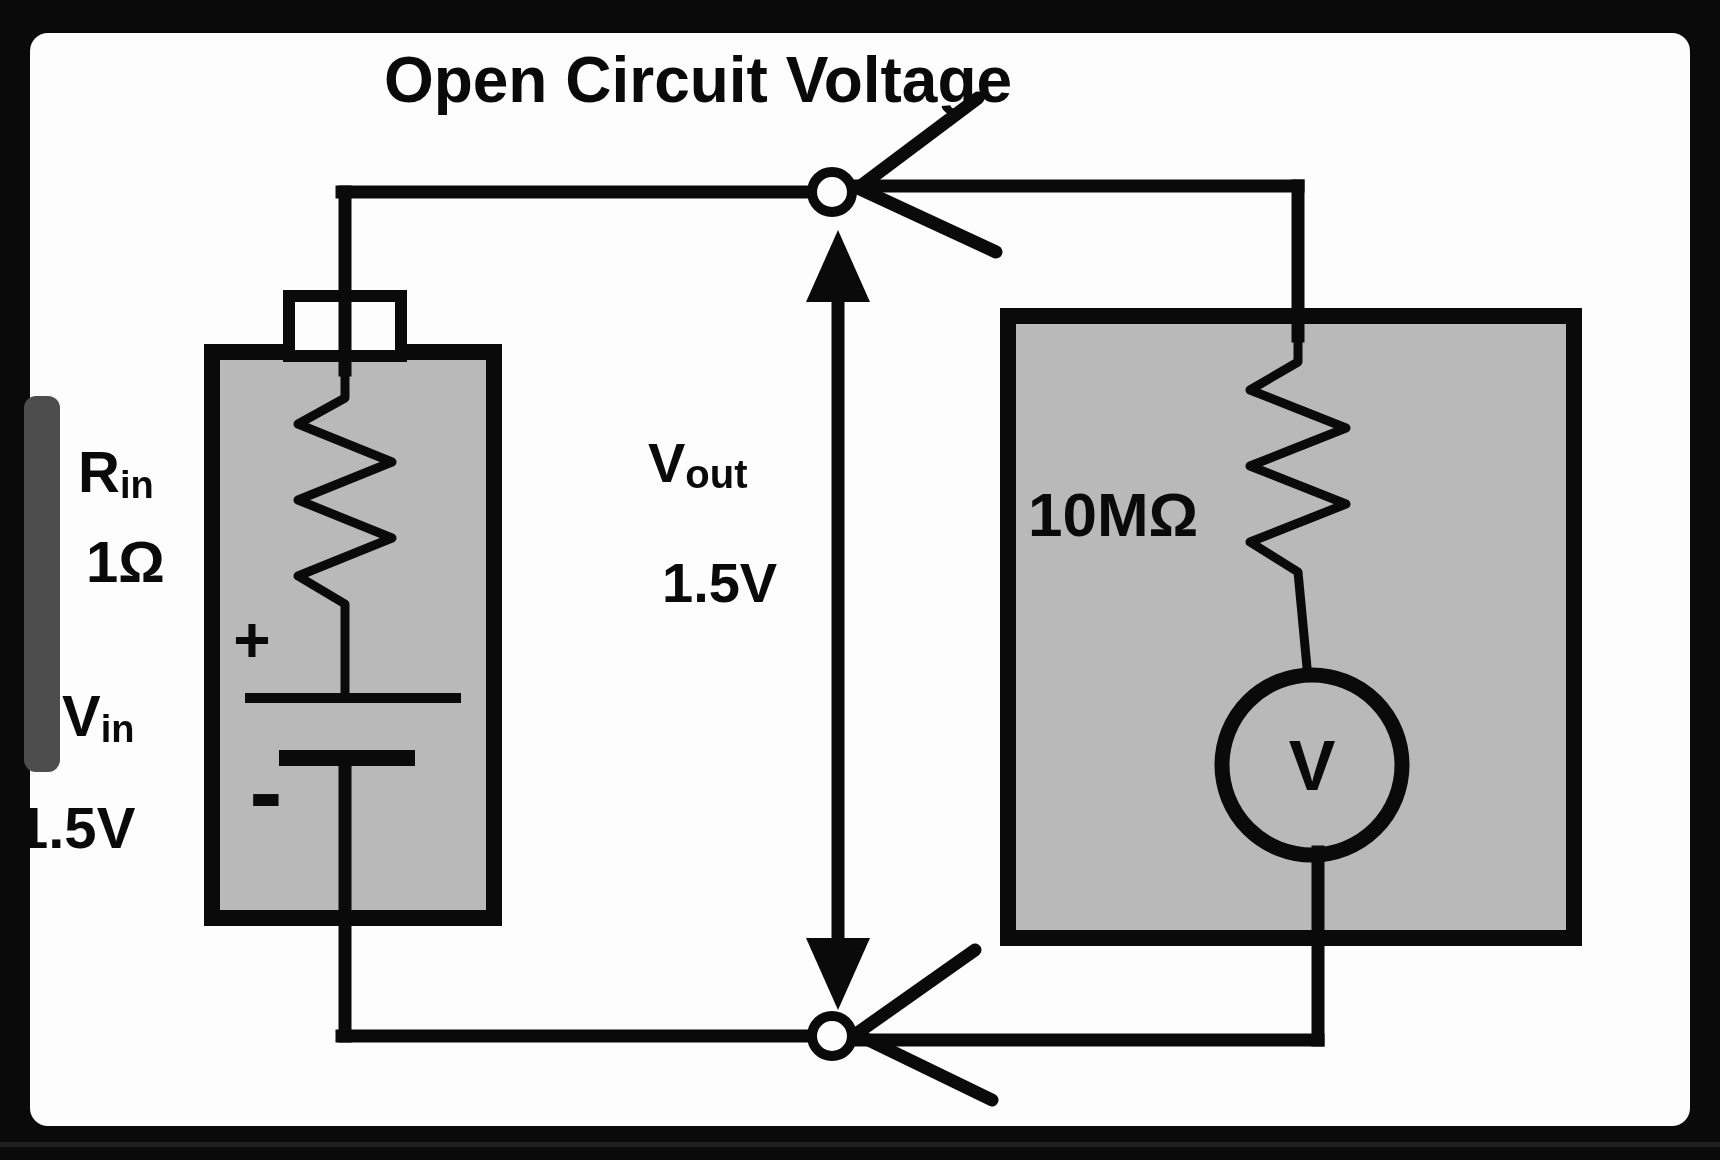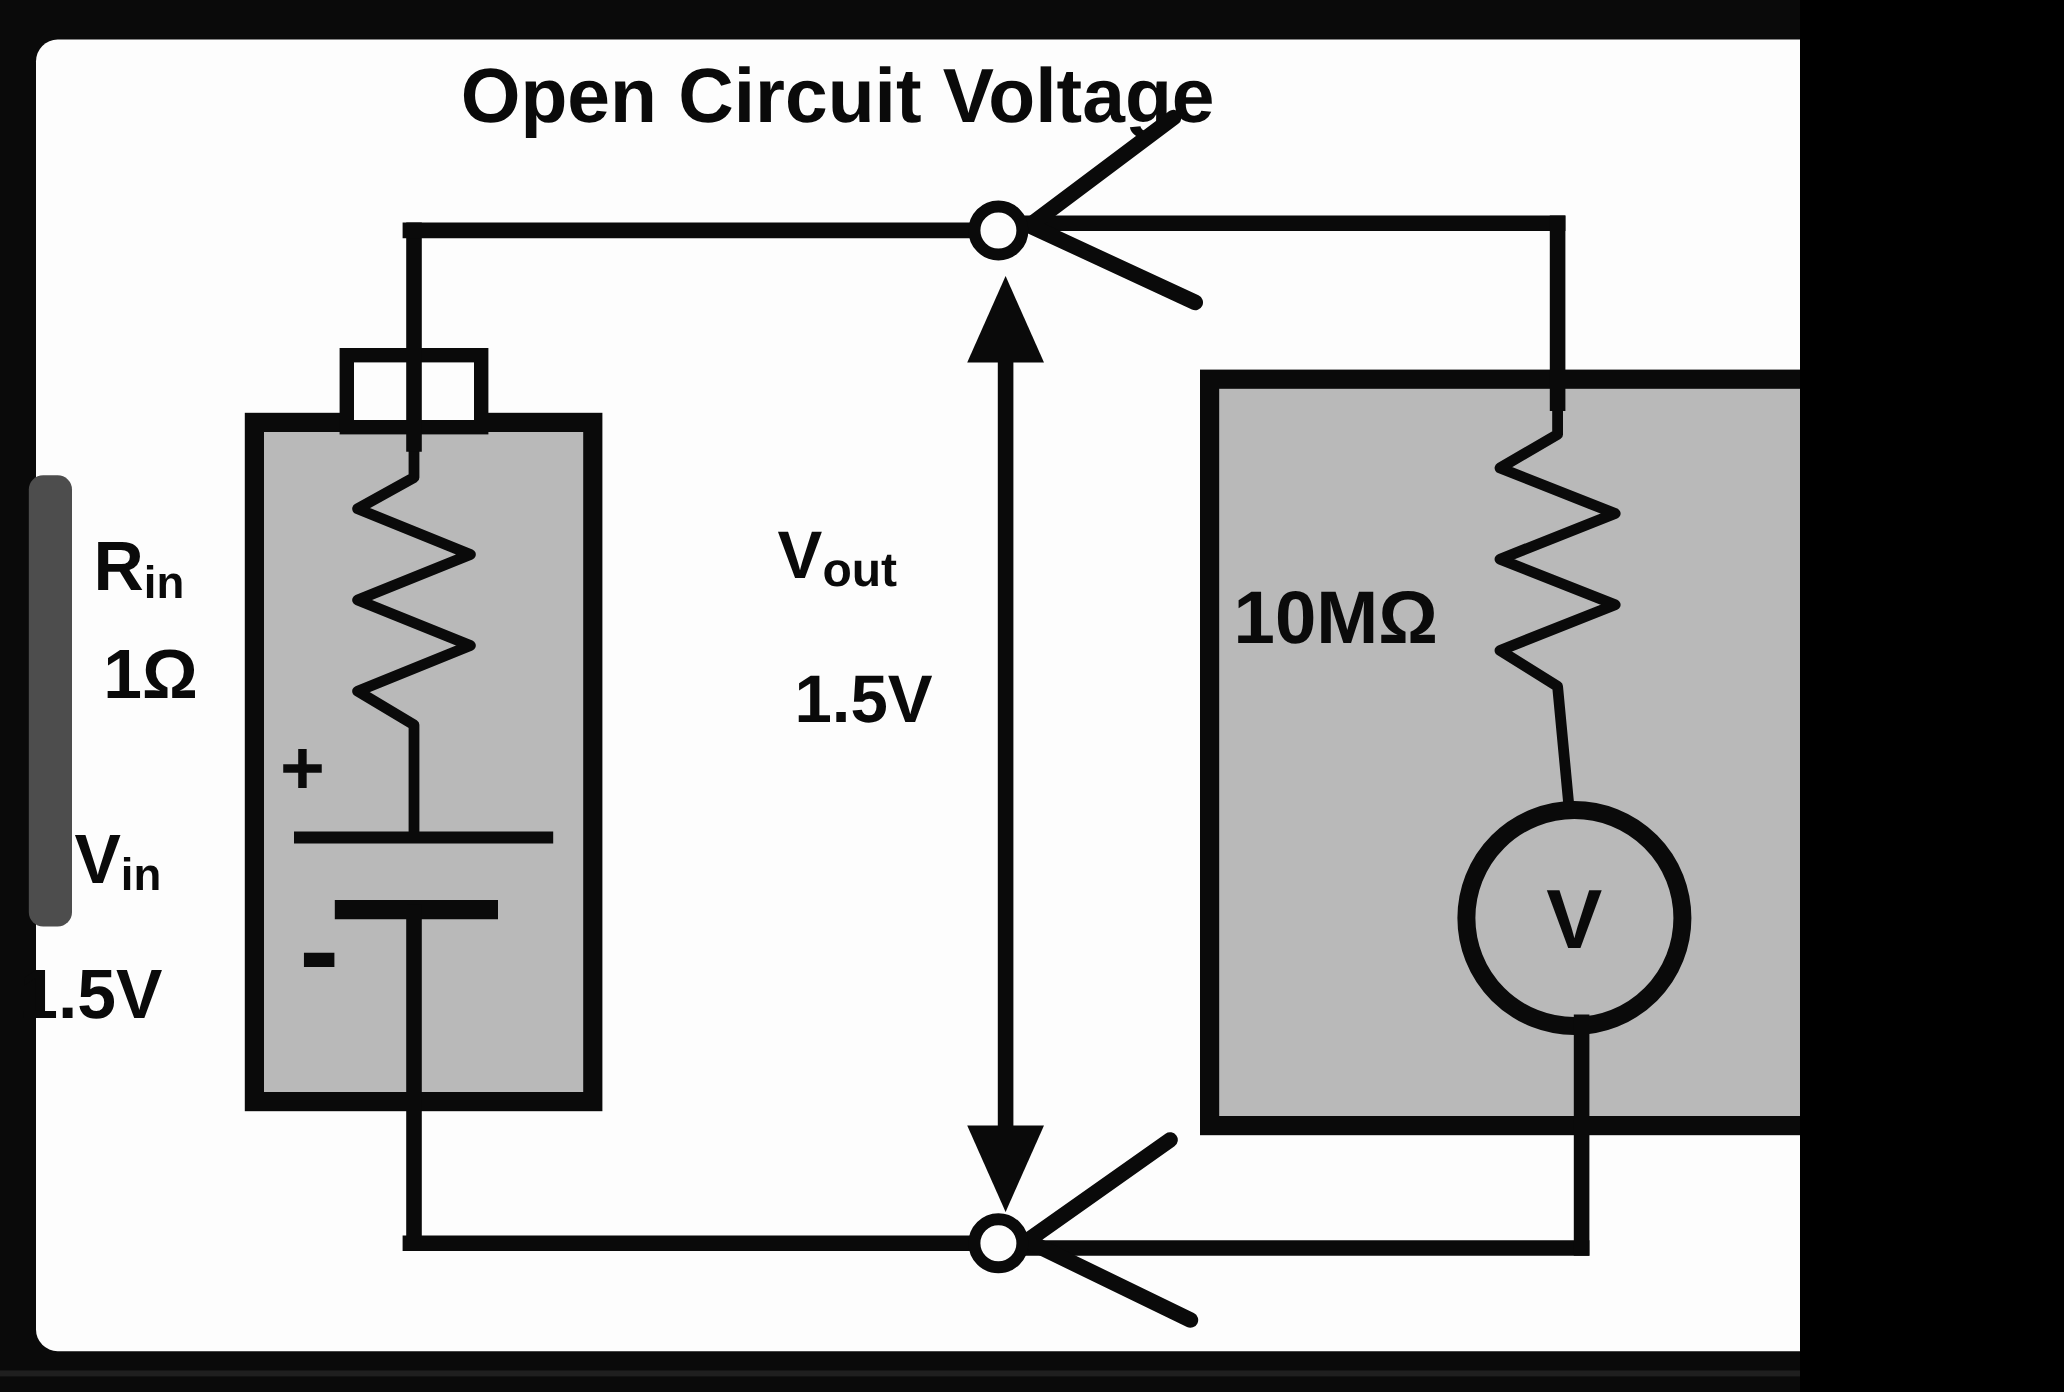--- a/index.html
+++ b/index.html
@@ -1,16 +1,16 @@
 <!DOCTYPE html>
 <html><head>
 <meta charset="utf-8">
 <style>
   html,body{margin:0;padding:0;background:#000;}
-  .stage{width:1500px;height:1160px;position:relative;overflow:hidden;}
+  .stage{width:1720px;height:1160px;position:relative;overflow:hidden;}
   svg{display:block;}
   text{font-family:"Liberation Sans","DejaVu Sans",sans-serif;font-weight:bold;fill:#0a0a0a;}
   .wire{stroke:#0a0a0a;fill:none;stroke-linecap:square;}
   .wire-round{stroke:#0a0a0a;fill:none;stroke-linecap:round;stroke-linejoin:round;}
   .ink{fill:#0a0a0a;}
 </style>
 </head>
 <body>
 
 <div class="stage">

